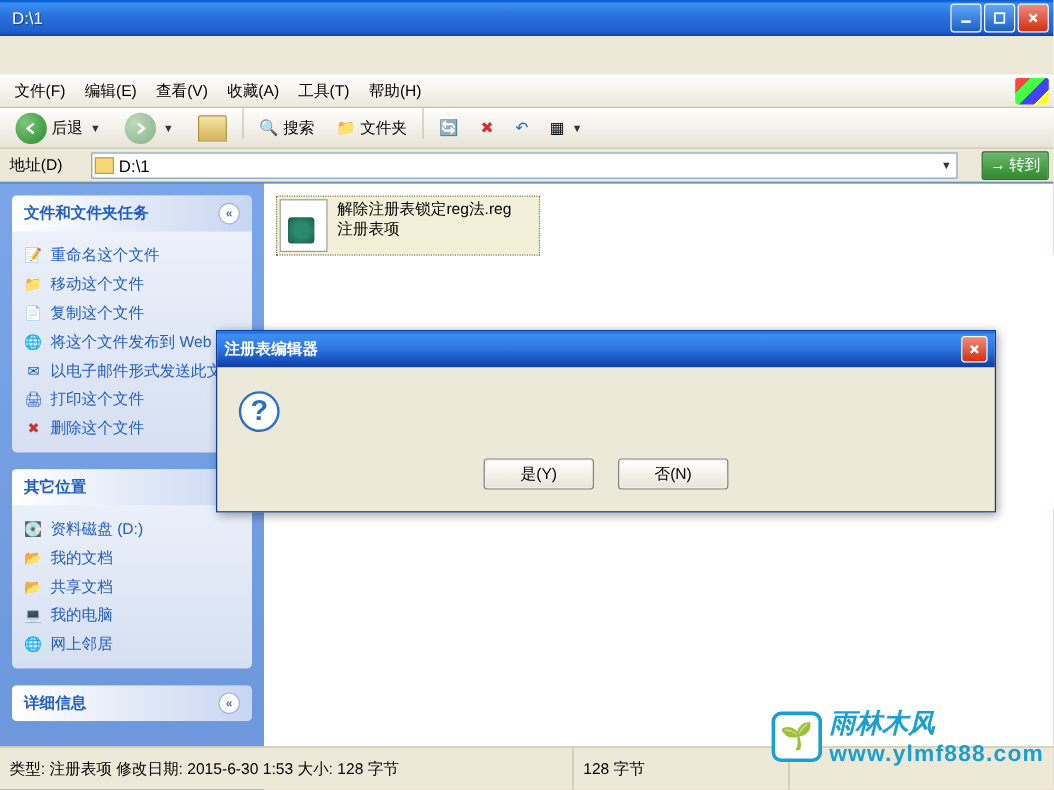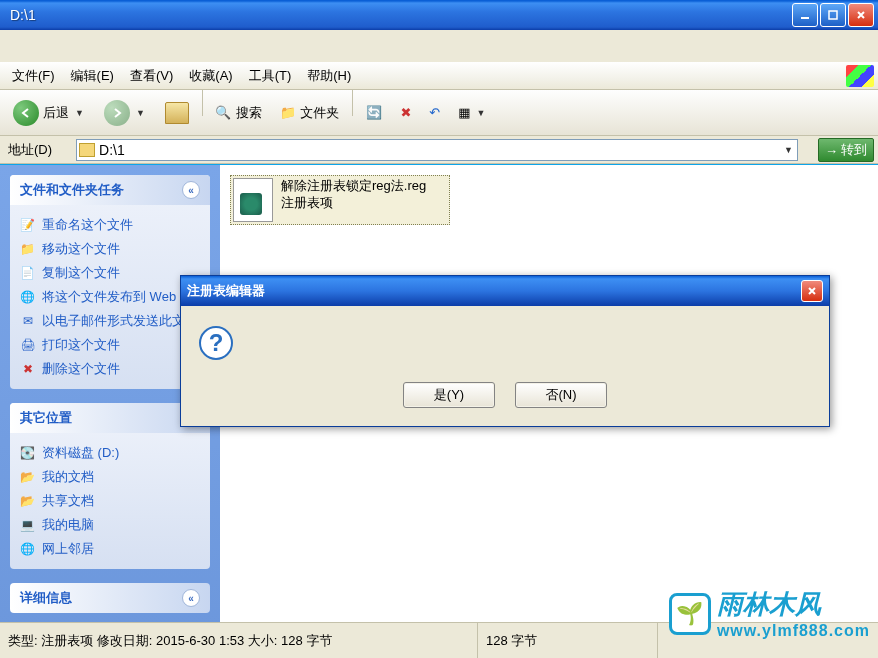--- a/index.html
+++ b/index.html
@@ -8,21 +8,21 @@
 .titlebar { height: 30px; background: linear-gradient(to bottom, #0a5fd6 0%, #0a5fd6 3%, #3d8ff3 10%, #2c74e0 40%, #1f5dcc 90%, #0c3da8 100%); display: flex; align-items: center; padding: 0 4px; color: #fff; }
 .titlebar .title-text { flex: 1; padding-left: 6px; font-size: 14px; text-shadow: 1px 1px 1px rgba(0,0,0,0.4); }
 .win-btn { width: 26px; height: 24px; margin-left: 2px; border: 1px solid #fff; border-radius: 3px; display: flex; align-items: center; justify-content: center; cursor: pointer; }
 .win-btn.min, .win-btn.max { background: linear-gradient(to bottom, #5ea8f8, #1d60c7); }
 .win-btn.close { background: linear-gradient(to bottom, #f08b7d, #d62e0f); }
 
 .menubar { height: 28px; background: linear-gradient(to bottom, #fff 0%, #f3f2ea 60%, #ece9d8 100%); border-bottom: 1px solid #c4c1aa; display: flex; align-items: center; padding: 0 4px; font-size: 14px; position: relative; margin-top: 32px; }
 .menu-item { padding: 3px 8px; cursor: pointer; color: #000; }
 .xp-logo { position: absolute; right: 4px; width: 28px; height: 22px; background: linear-gradient(135deg, #f44 25%, #4f4 25% 50%, #44f 50% 75%, #ff4 75%); border-radius: 2px; }
 
-.toolbar { height: 46px; background: linear-gradient(to bottom, #fefefe, #e7e4d6); border-bottom: 1px solid #c4c1aa; display: flex; padding: 0 6px; gap: 4px; }
+.toolbar { height: 34px; background: linear-gradient(to bottom, #fefefe, #e7e4d6); border-bottom: 1px solid #c4c1aa; display: flex; padding: 0 6px; gap: 4px; }
 .tb-btn { display: flex; align-items: center; gap: 4px; padding: 3px 6px; border: 1px solid transparent; border-radius: 3px; cursor: pointer; font-size: 14px; }
 .tb-sep { width: 1px; height: 26px; background: #c4c1aa; margin: 0 2px; }
 .icon-circle { width: 26px; height: 26px; border-radius: 50%; display: flex; align-items: center; justify-content: center; color: #fff; font-weight: bold; }
 .icon-back { background: radial-gradient(circle at 30% 30%, #7cc97c, #2a8a2a); }
 .icon-fwd { background: radial-gradient(circle at 30% 30%, #bcdcbc, #8ab08a); }
 .icon-up { width: 24px; height: 22px; background: linear-gradient(#f6e6a6, #d4b25a); border-radius: 2px 2px 0 0; border: 1px solid #b08a30; position: relative; }
 .dropdown-arrow { font-size: 9px; color: #333; padding: 0 2px; }
 
 .addressbar { height: 28px; background: #ece9d8; border-bottom: 1px solid #c4c1aa; display: flex; align-items: center; padding: 0 4px; gap: 20px; }
 .addr-label { font-size: 13px; padding: 0 4px; }
@@ -54,22 +54,22 @@
 .dialog-title { height: 30px; background: linear-gradient(to bottom, #0a5fd6 0%, #3d8ff3 10%, #2c74e0 50%, #0c3da8 100%); color: #fff; display: flex; align-items: center; justify-content: space-between; padding: 12px 6px; font-size: 15px; font-weight: bold; }
 .dialog-close { width: 22px; height: 22px; background: linear-gradient(to bottom, #f08b7d, #d62e0f); border: 1px solid #fff; border-radius: 3px; display: flex; align-items: center; justify-content: center; cursor: pointer; }
 .dialog-body { padding: 20px 18px 10px; display: flex; gap: 16px; align-items: flex-start; }
 .dialog-icon { width: 34px; height: 34px; border-radius: 50%; background: #fff; border: 2px solid #2a6fc0; color: #2a6fc0; font-size: 24px; font-weight: bold; display: flex; align-items: center; justify-content: center; }
 .dialog-msg { font-size: 13px; line-height: 1.5; }
 .dialog-buttons { display: flex; justify-content: center; gap: 20px; padding: 12px 0 18px; }
 .dlg-btn { min-width: 92px; height: 26px; background: linear-gradient(to bottom, #fff, #e8e4d6); border: 1px solid #838383; border-radius: 3px; cursor: pointer; font-size: 13px; box-shadow: inset 0 0 0 1px #f4f2e8; }
 
 .watermark { position: absolute; right: 8px; bottom: 18px; display: flex; align-items: center; gap: 6px; }
 .wm-logo { width: 42px; height: 42px; border: 3px solid #1a9fd0; border-radius: 8px; display: flex; align-items: center; justify-content: center; color: #4a9a4a; font-size: 22px; background: #fff; }
-.wm-text1 { font-size: 26px; font-weight: bold; color: #1a9fd0; font-style: italic; }
-.wm-text2 { font-size: 16px; color: #1a9fd0; font-weight: bold; letter-spacing: 1px; }
+.wm-text1 { font-size: 22px; font-weight: bold; color: #1a9fd0; font-style: italic; }
+.wm-text2 { font-size: 19px; color: #1a9fd0; font-weight: bold; letter-spacing: 1px; }
 </style>
 </head>
 <body>
 
 <div class="titlebar">
   <span class="title-text">D:\1</span>
   <div class="win-btn min">
       <svg width="10" height="10">
         <rect x="1" y="7" width="8" height="2" fill="#fff"></rect>
       </svg>

